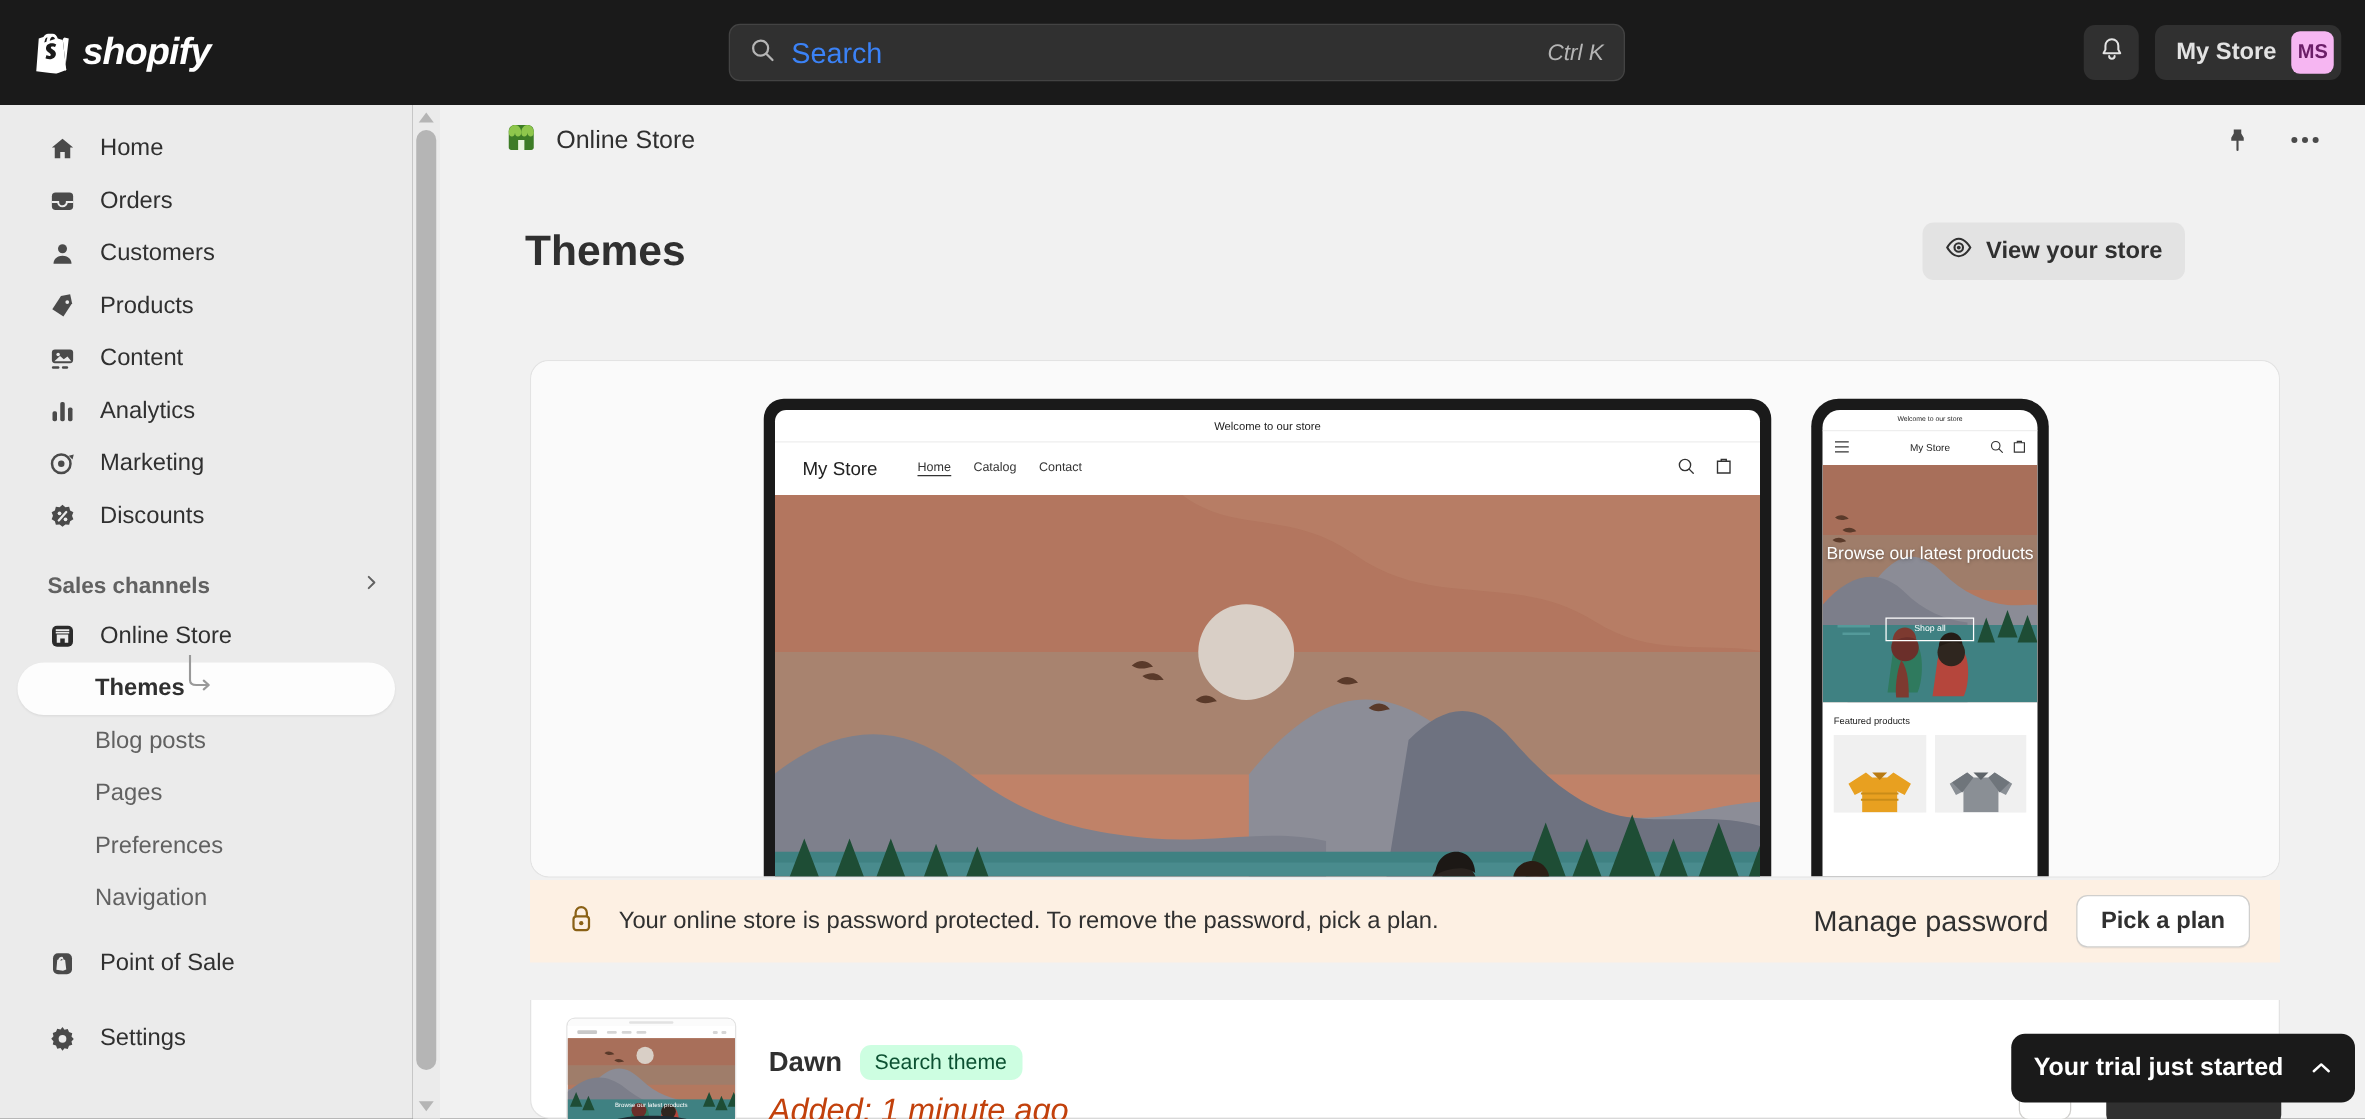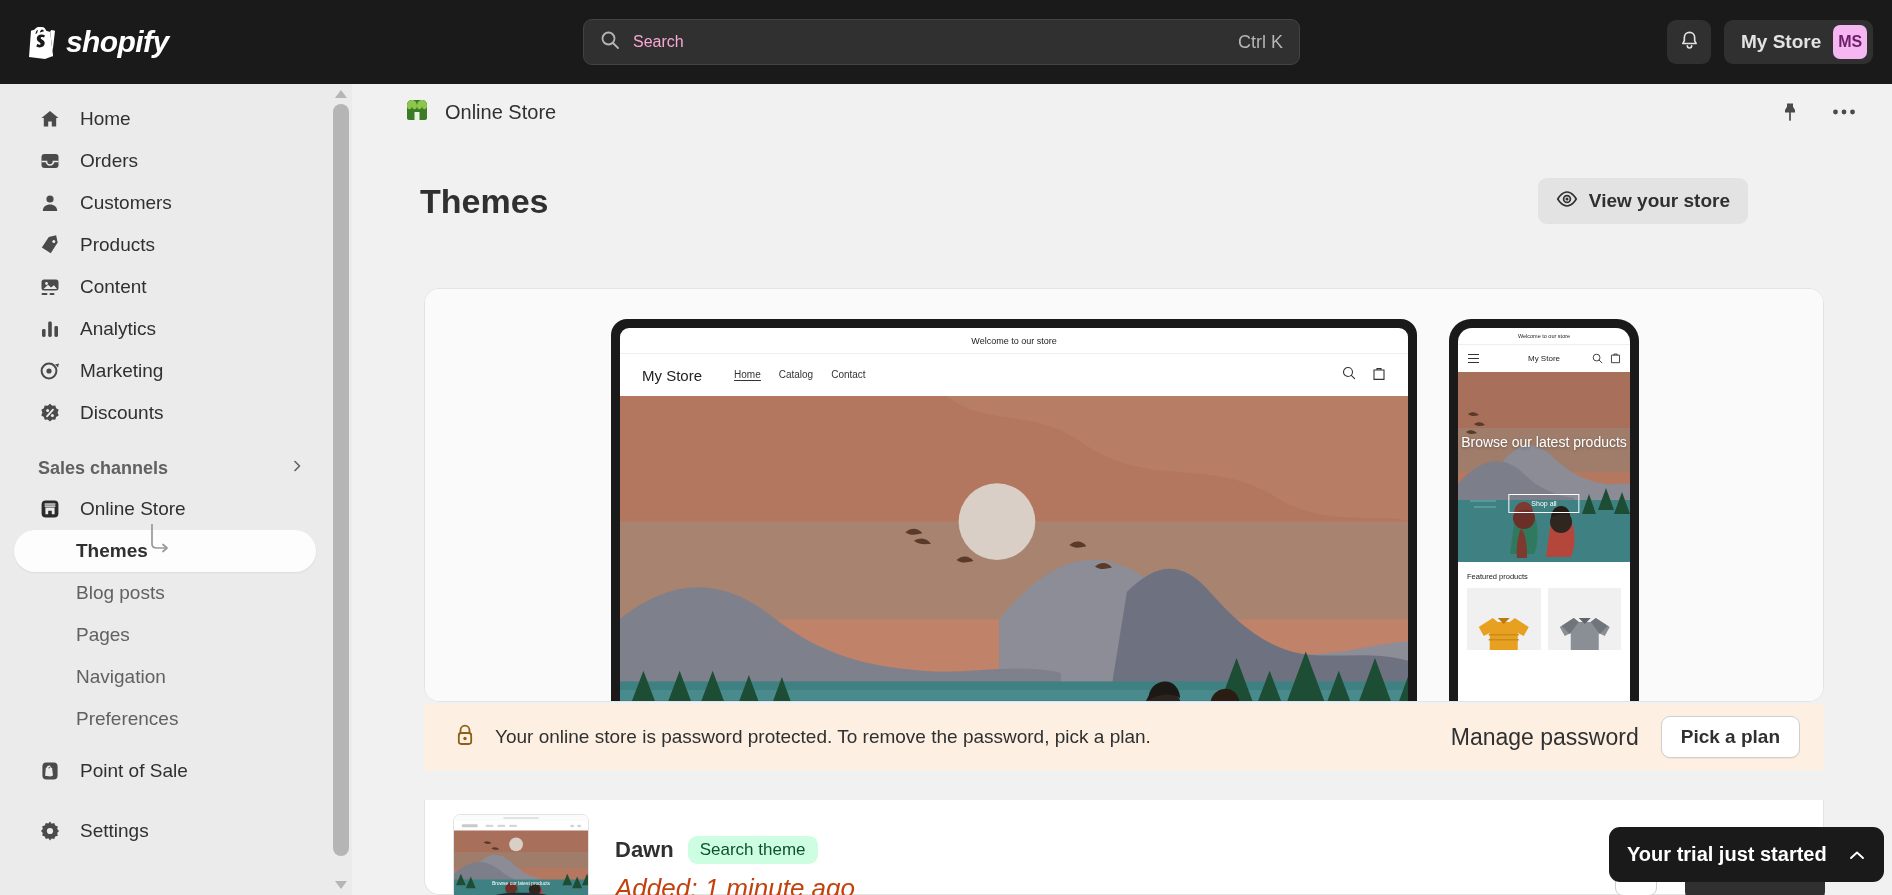--- a/index.html
+++ b/index.html
@@ -28,23 +28,23 @@
   }
   .search-box {
     position: absolute; left: 583px; top: 19px;
     width: 717px; height: 46px;
     background: #303030; border: 1px solid #434343;
     border-radius: 9px;
     display: flex; align-items: center; padding: 0 16px;
     cursor: text;
   }
   .search-box .mag { flex: 0 0 auto; margin-right: 13px; }
-  .search-ph { color: #f9a8d4; font-size: 16px; }
+  .search-ph { color: #3b82f6; font-size: 23px; }
   .search-kbd {
-    margin-left: auto; color: #b5b5b5; font-size: 18px;
+    margin-left: auto; color: #b5b5b5; font-size: 18px; font-style: italic;
   }
   .bell-btn {
     position: absolute; left: 1667px; top: 20px;
     width: 44px; height: 44px; border-radius: 9px;
     background: #303030;
     display: flex; align-items: center; justify-content: center;
     cursor: pointer;
   }
   .store-btn {
     position: absolute; left: 1724px; top: 20px;
@@ -472,24 +472,24 @@
     </div>
   </div>
 
   <div class="sub-item">
     <span class="sub-label">Blog posts</span>
   </div>
   <div class="sub-item">
     <span class="sub-label">Pages</span>
   </div>
   <div class="sub-item">
+    <span class="sub-label">Preferences</span>
+  </div>
+  <div class="sub-item">
     <span class="sub-label">Navigation</span>
-  </div>
-  <div class="sub-item">
-    <span class="sub-label">Preferences</span>
   </div>
 
   <div class="nav-item" style="margin-top:10px;">
     <span class="nav-ico">
       <svg width="22" height="22" viewBox="0 0 22 22">
           <rect x="3.4" y="2.6" width="15.2" height="16.8" rx="4" fill="#4a4a4a"></rect>
           <path d="M10.6 5.4c-1.6 0-2.6.9-2.9 2.2l-.9.3-.7 7.9 5.3.7 2.6-1-.9-7.6-1.3-.4c-.2-1-.6-2.1-1.2-2.1zm.6 2.6-1.9.6c.2-.9.6-1.5 1-1.5s.7.4.9.9z" fill="#ebebeb"></path>
         </svg>
     </span>
     <span class="nav-label">Point of Sale</span>

